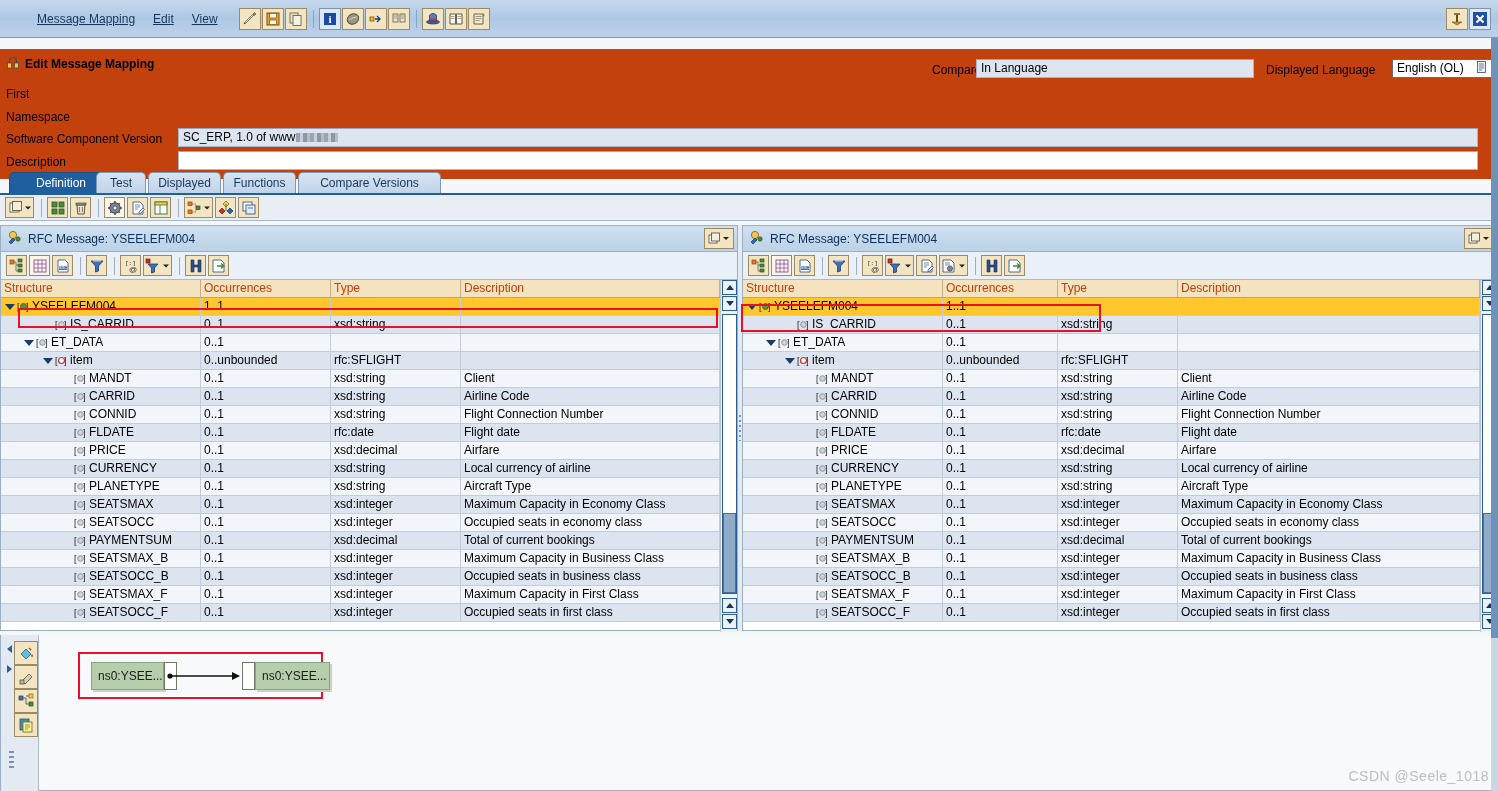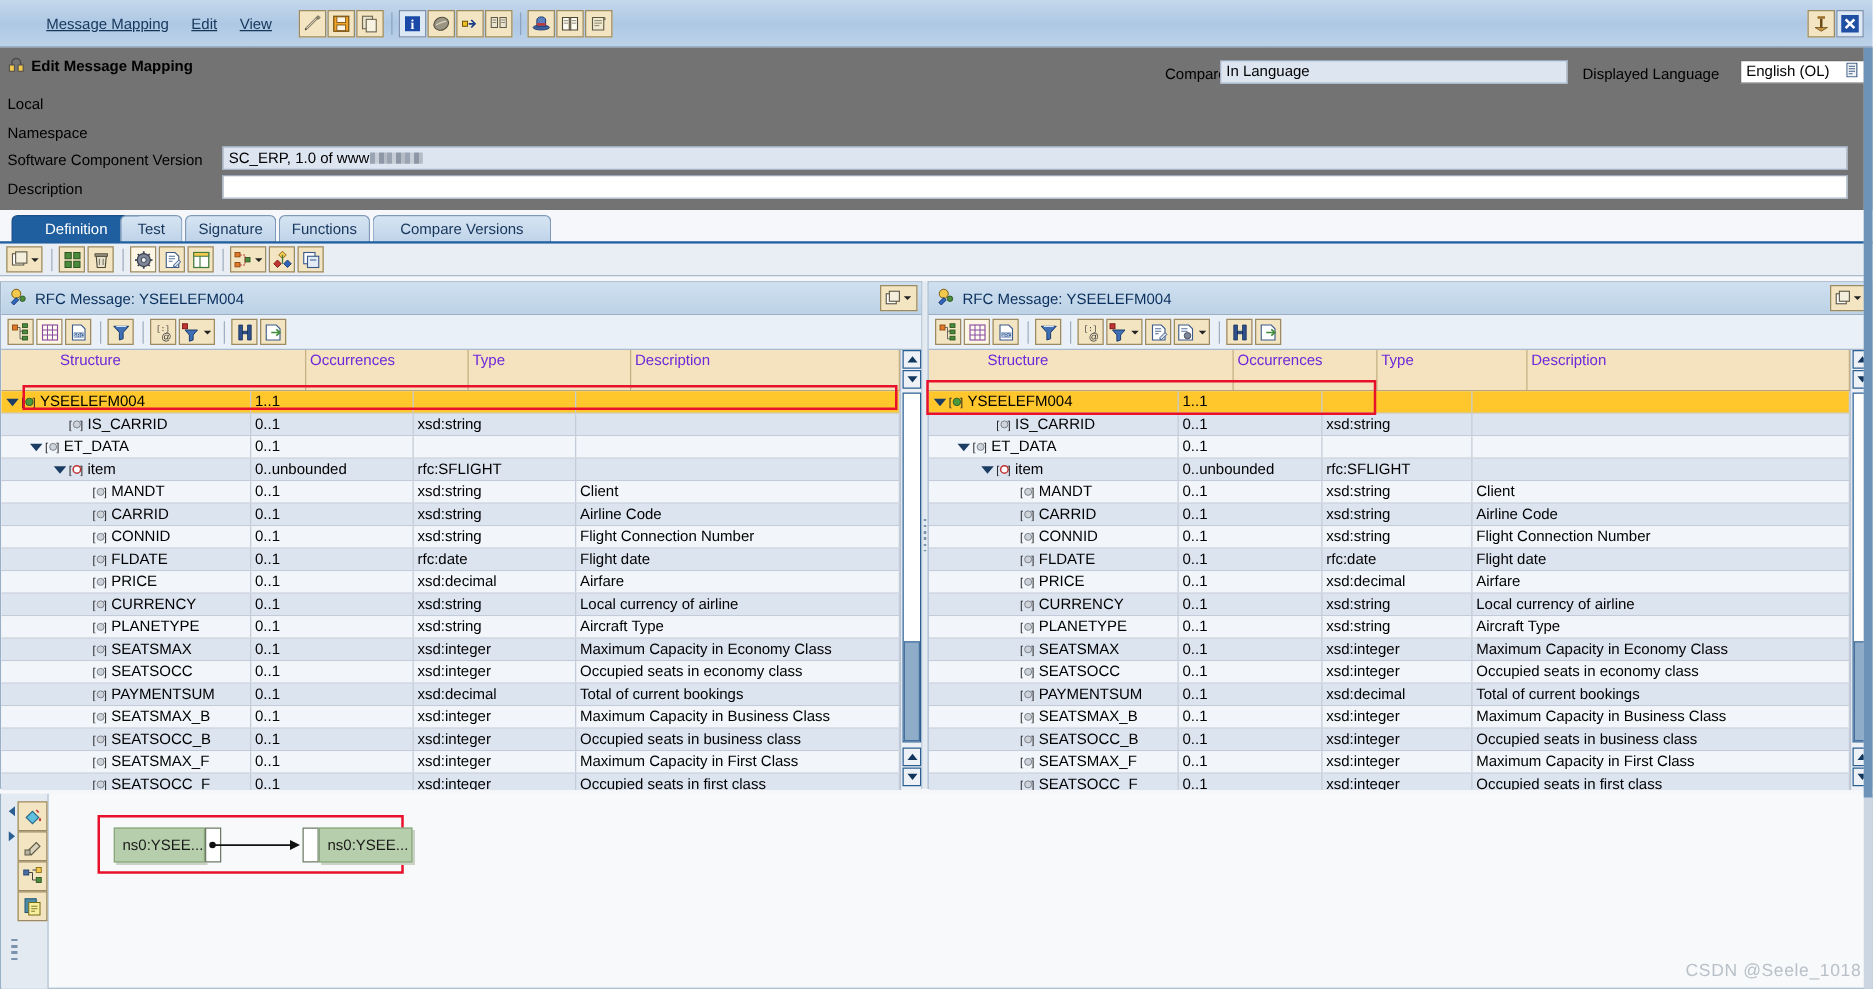--- a/index.html
+++ b/index.html
@@ -30,22 +30,22 @@
     width:22px; height:22px; margin-right:1px;
     background:#f3e5c2; border:1px solid #9b8a63;
     display:flex; align-items:center; justify-content:center;
     position:relative; cursor:default;
   }
   .tbtn.blue { background:#dde8f5; border-color:#7f93ae; }
   .menubar .right { margin-left:auto; display:flex; align-items:center; }
 
   
   .header-area {
-    position:absolute; left:0; top:38px; width:1498px; height:130px;
-    background:#737373;
+    position:absolute; left:0; top:49px; width:1498px; height:130px;
+    background:#c2410c;
   }
   .hdr-title {
     position:absolute; left:6px; top:8px; font-weight:bold; font-size:12px;
     display:flex; align-items:center; gap:5px; color:#000;
   }
   .lockicon { width:14px; height:14px; position:relative; display:inline-block; }
   .row-lbl { position:absolute; font-size:12px; color:#000; }
   .inp {
     position:absolute; height:19px; background:#dde5f0;
     border:1px solid #a8b6c8; border-top-color:#97a6ba;
@@ -96,22 +96,22 @@
     background:#f3e5c2; border:1px solid #9b8a63; display:flex; align-items:center; justify-content:center;
   }
   .panel-tb {
     height:28px; background:#eaf0f7; border-bottom:1px solid #a9bacd;
     display:flex; align-items:center; padding-left:5px;
   }
   .vsep { width:1px; height:18px; background:#a0aec0; margin:0 5px; }
 
   
   .thead {
-    display:flex; height:33px; background:#f5e3bf; border-bottom:1px solid #b9a57c;
-    font-size:12px; color:#6d28d9;padding-left:44px;
+    display:flex; height:18px; background:#f5e3bf; border-bottom:1px solid #b9a57c;
+    font-size:12px; color:#c2410c;
   }
   .thead > div { border-right:1px solid #c4b084; padding-left:3px; line-height:17px; overflow:hidden; }
   .tbody { position:relative; }
   .trow { display:flex; height:18px; font-size:12px; line-height:17px; border-bottom:1px solid #c3ccd8; }
   .trow > div { border-right:1px solid #c3ccd8; padding-left:3px; overflow:hidden; white-space:nowrap; }
   .trow.alt { background:#dce4f0; }
   .trow.norm { background:#f2f5f9; }
   .trow.sel  { background:#ffc72c; }
   .c-struct { display:flex; align-items:center; }
   .twist { width:11px; height:11px; flex:none; margin-right:2px; position:relative; }
@@ -273,21 +273,21 @@
       <span class="lockicon">
         <svg width="14" height="14" viewBox="0 0 14 14">
             <path d="M3.5 6V4.3a3.5 3.5 0 017 0V6" fill="none" stroke="#4a4a4a" stroke-width="1.1"></path>
             <rect x="1.5" y="6" width="4" height="5" fill="#f2c94c" stroke="#4a4a4a" stroke-width=".8"></rect>
             <rect x="8.5" y="6" width="4" height="5" fill="#f2c94c" stroke="#4a4a4a" stroke-width=".8"></rect>
           </svg>
       </span>
       <span>Edit Message Mapping</span>
     </div>
 
-    <div class="row-lbl" style="left:6px; top:38px;">Local</div>
+    <div class="row-lbl" style="left:6px; top:38px;">First</div>
 
     <div class="row-lbl" style="left:6px; top:61px;">Namespace</div>
 
     <div class="row-lbl" style="left:6px; top:83px;">Software Component Version</div>
     <div class="inp" style="left:178px; top:79px; width:1300px;"><span>SC_ERP, 1.0 of www</span><span class="masked"></span></div>
 
     <div class="row-lbl" style="left:6px; top:106px;">Description</div>
     <div class="inp white" style="left:178px; top:102px; width:1300px;"></div>
 
     <div class="row-lbl" style="left:932px; top:14px;">Compare</div>
@@ -301,21 +301,21 @@
             <rect x="0.5" y="0.5" width="8" height="11" fill="#eef2f7" stroke="#2b4a73" stroke-width=".8"></rect>
             <path d="M2 3h5M2 5h5M2 7h5M2 9h3" stroke="#2b4a73" stroke-width=".7"></path>
           </svg>
       </span>
     </div>
   </div>
 
   <div class="tabstrip">
     <div class="tab active" style="left:9px;  width:104px;">Definition</div>
     <div class="tab" style="left:96px; width:50px;">Test</div>
-    <div class="tab" style="left:148px;width:73px;">Signature</div>
+    <div class="tab" style="left:148px;width:73px;">Displayed</div>
     <div class="tab" style="left:223px;width:73px;">Functions</div>
     <div class="tab" style="left:298px;width:143px;">Compare Versions</div>
   </div>
   <div class="tabline"></div>
 
   <div class="tabtoolbar">
     <div class="tbtn2 dd">
       <svg width="25" height="16" viewBox="0 0 25 16">
           <rect x="3" y="3" width="9" height="9" fill="#ffffff" stroke="#5f5a46" stroke-width=".9"></rect>
           <rect x="5.5" y="1.5" width="9" height="9" fill="#f4efdd" stroke="#5f5a46" stroke-width=".9"></rect>

